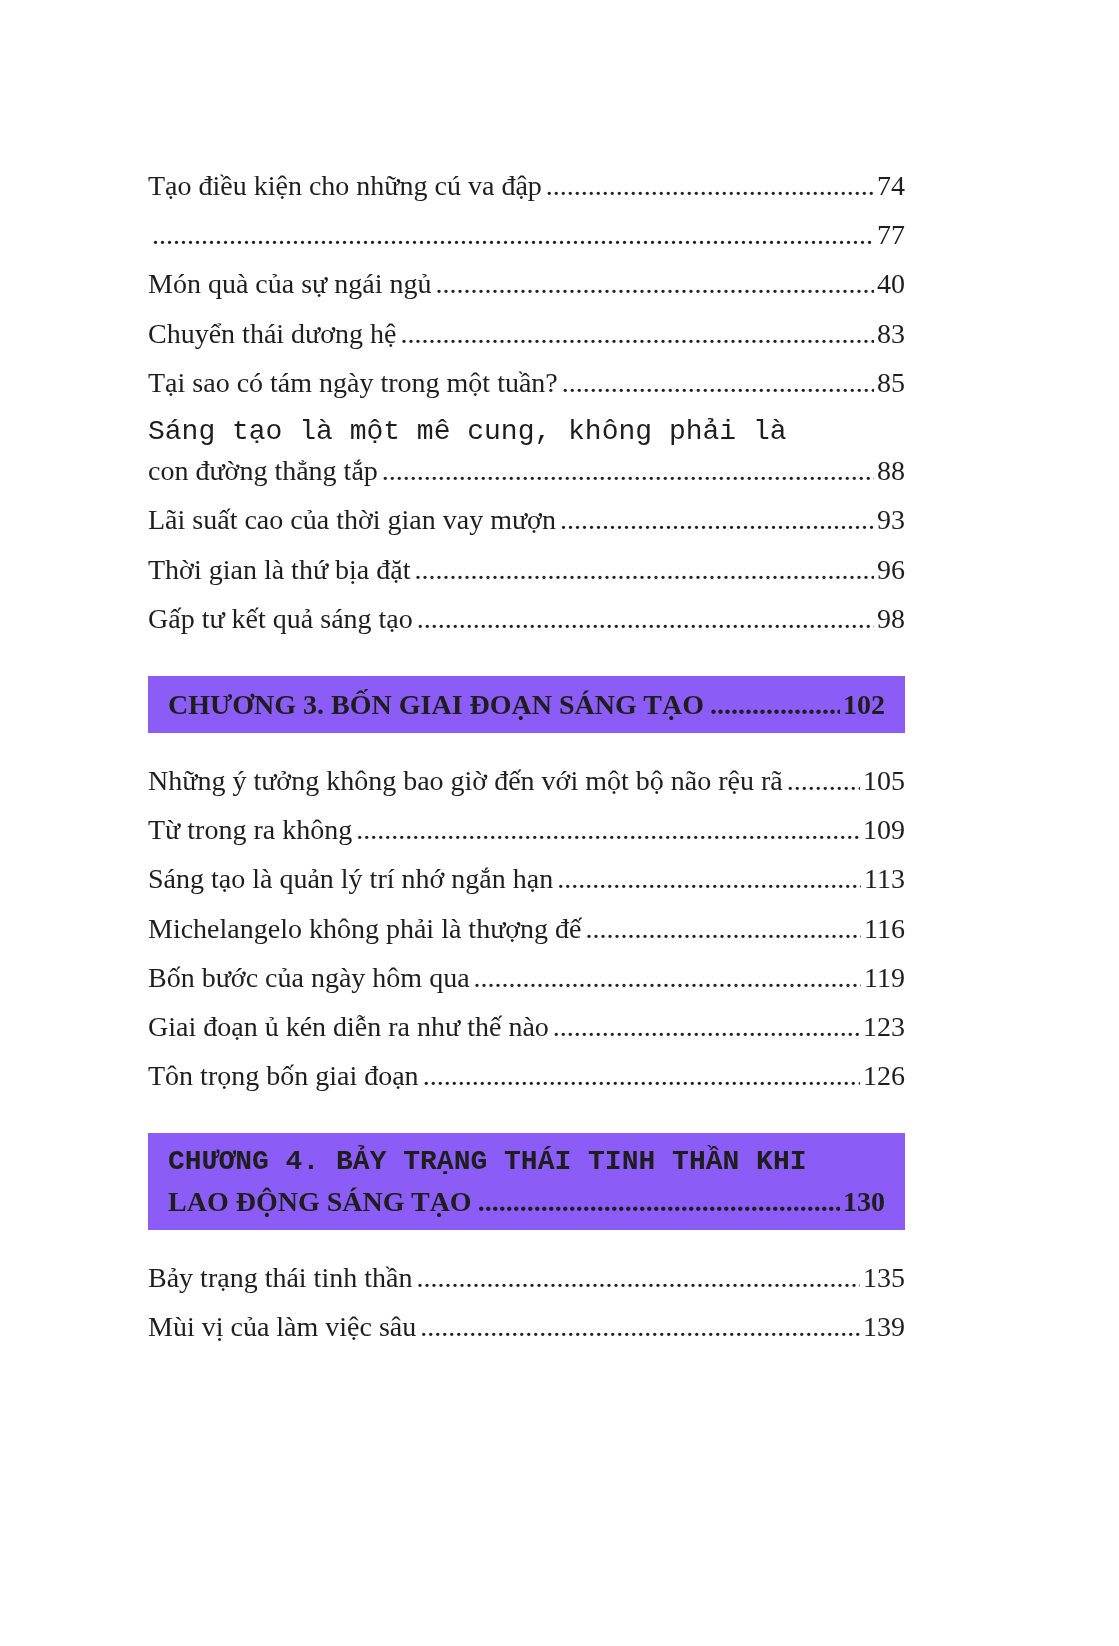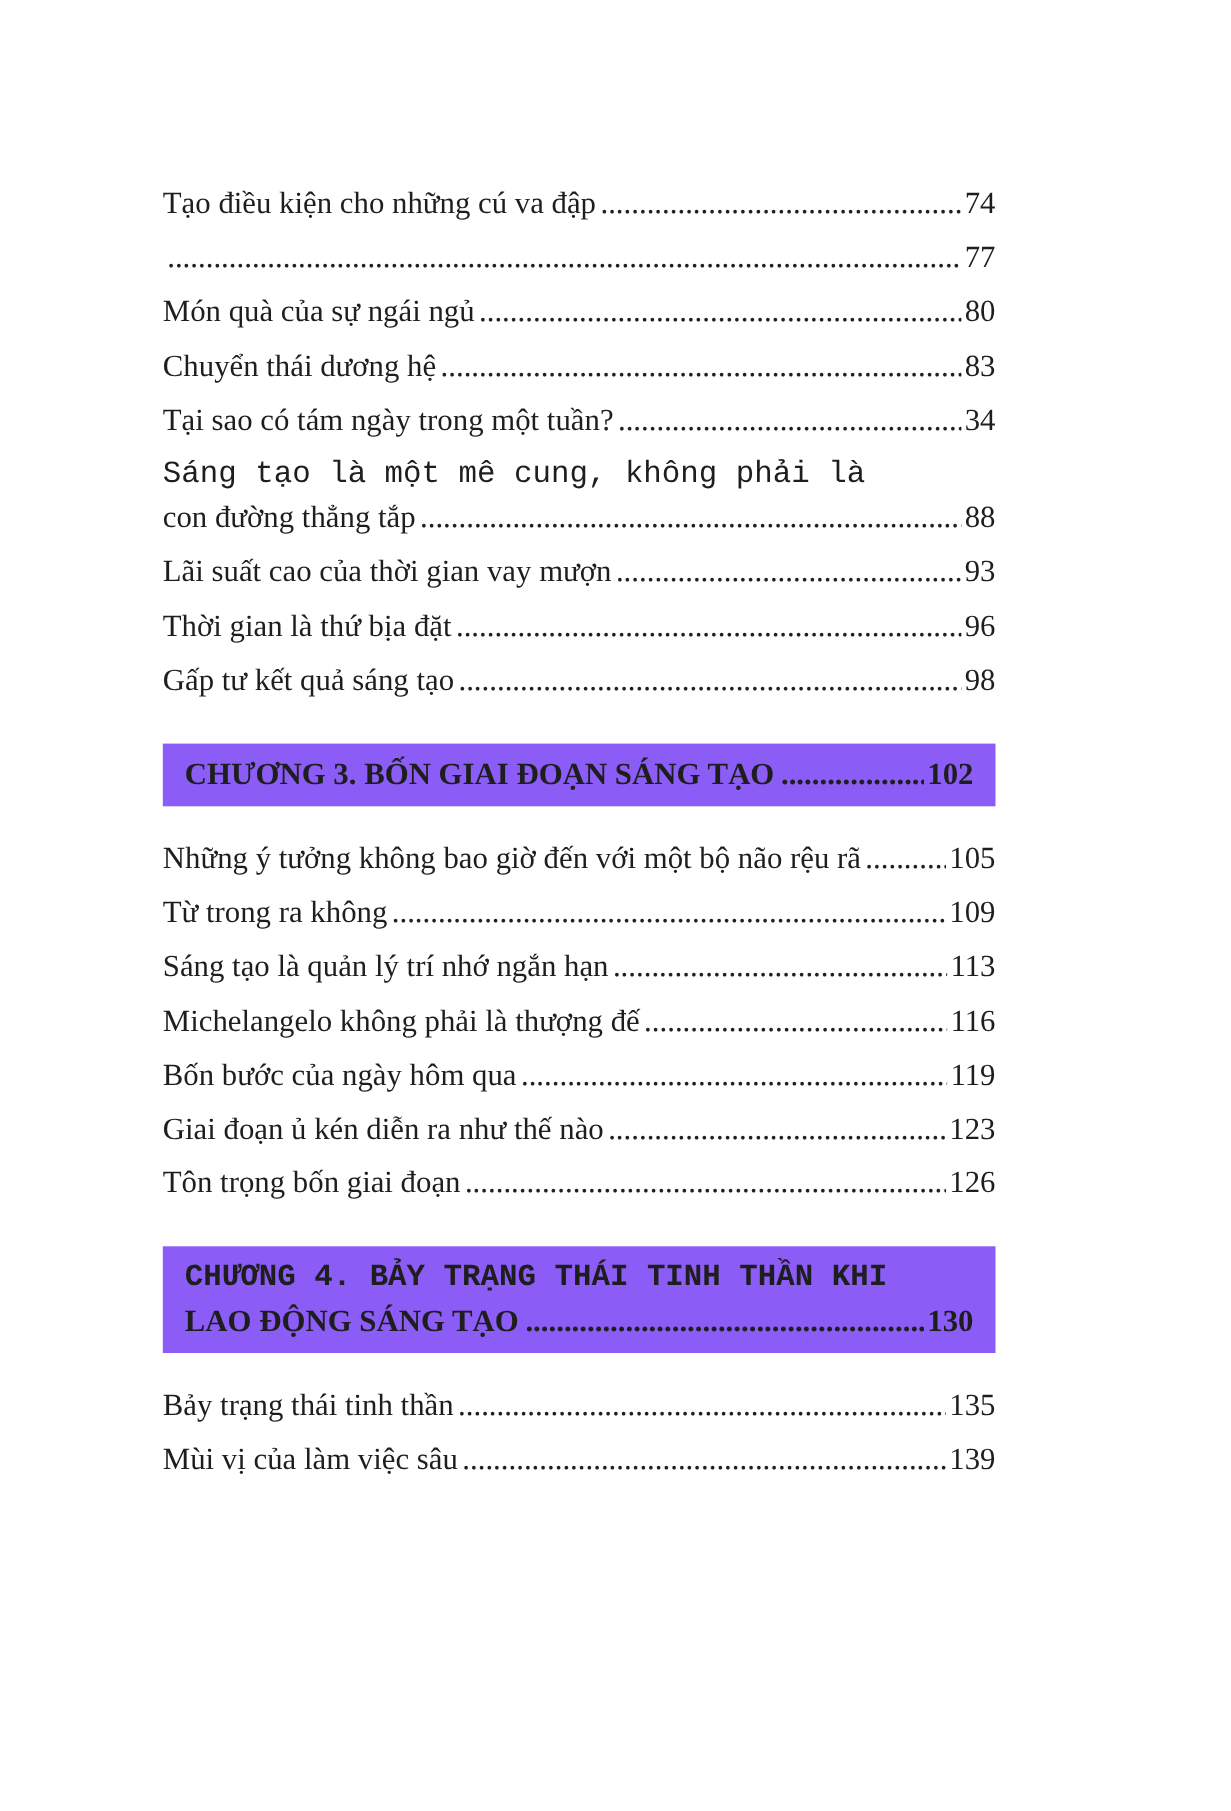--- a/index.html
+++ b/index.html
@@ -74,35 +74,35 @@
       <div class="entry">
         <div class="line">
           <span class="dots"></span>
           <span class="pagenum">77</span>
         </div>
       </div>
       <div class="entry">
         <div class="line">
           <span class="title">Món quà của sự ngái ngủ</span>
           <span class="dots"></span>
-          <span class="pagenum">80</span>
+          <span class="pagenum">40</span>
         </div>
       </div>
       <div class="entry">
         <div class="line">
           <span class="title">Chuyển thái dương hệ</span>
           <span class="dots"></span>
           <span class="pagenum">83</span>
         </div>
       </div>
       <div class="entry">
         <div class="line">
           <span class="title">Tại sao có tám ngày trong một tuần?</span>
           <span class="dots"></span>
-          <span class="pagenum">34</span>
+          <span class="pagenum">85</span>
         </div>
       </div>
       <div class="entry">
         <div class="pre-line">Sáng tạo là một mê cung, không phải là</div>
         <div class="line">
           <span class="title">con đường thẳng tắp</span>
           <span class="dots"></span>
           <span class="pagenum">88</span>
         </div>
       </div>

